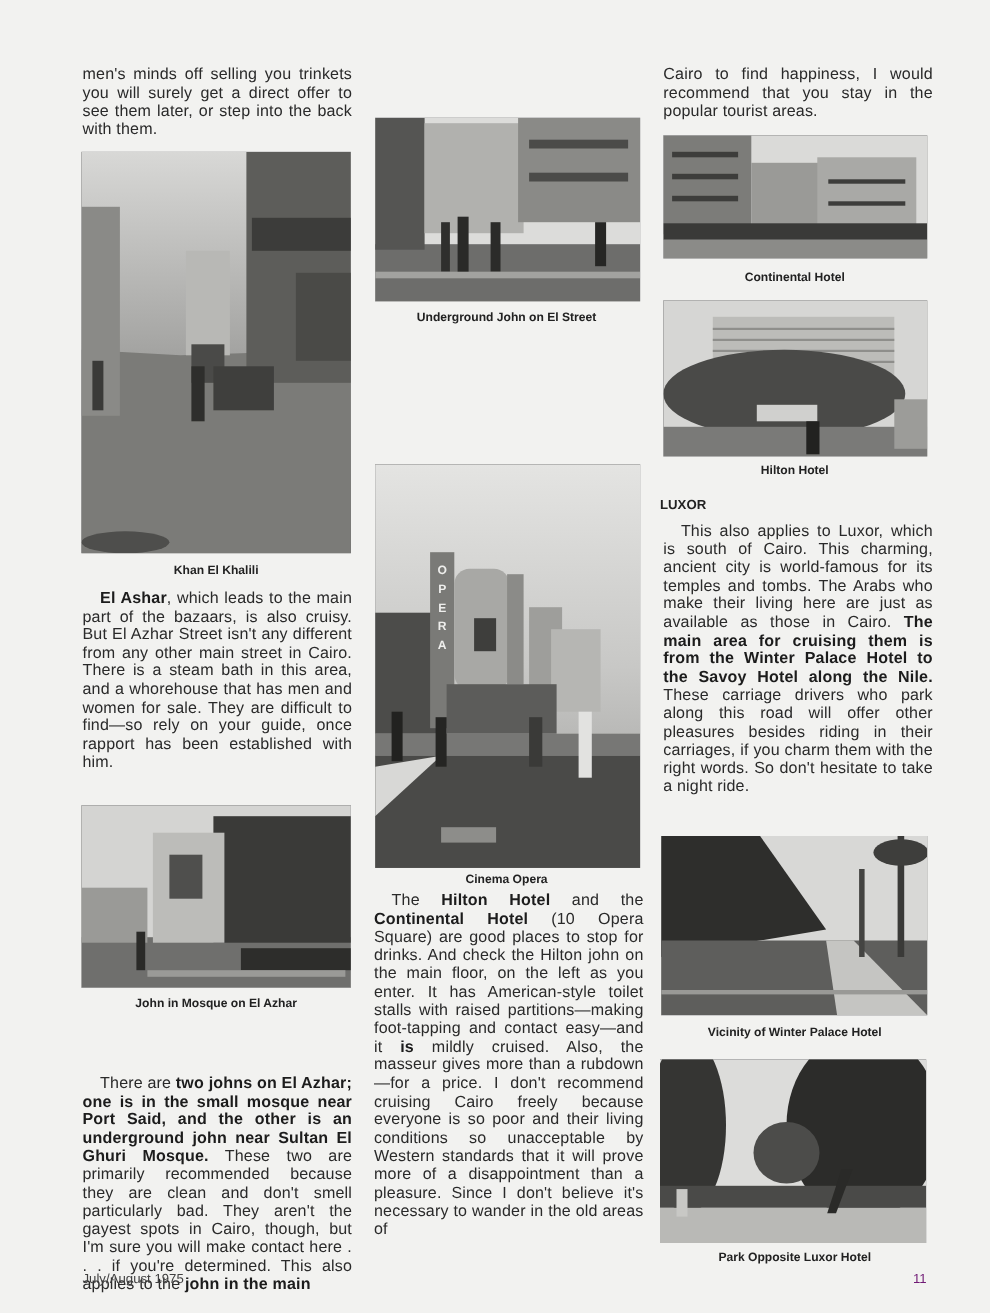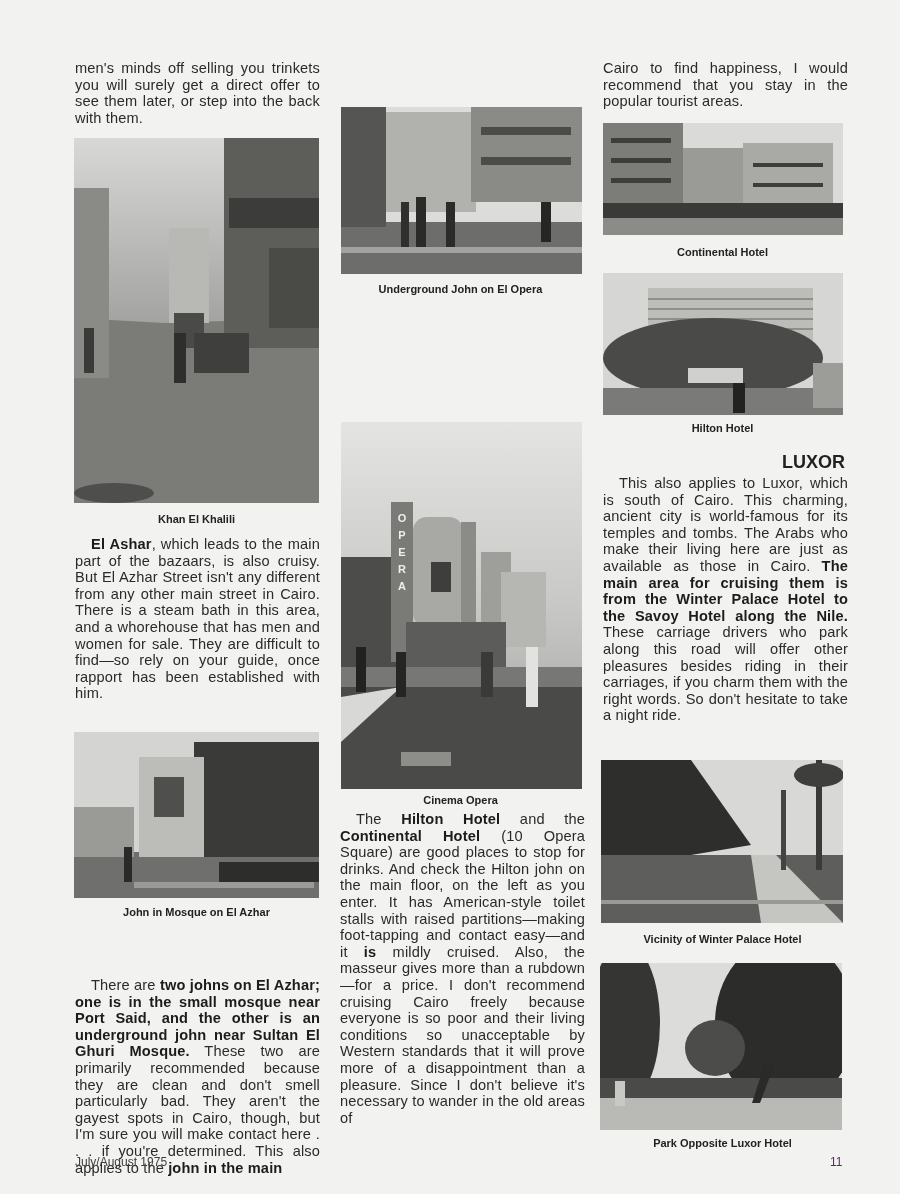--- a/index.html
+++ b/index.html
@@ -33,23 +33,23 @@
   .caption {
     position: absolute;
     font-size: 11px;
     font-weight: bold;
     text-align: center;
     width: 245px;
     color: #222;
   }
   .heading {
     position: absolute;
-    font-size: 18px;
+    font-size: 12px;
     font-weight: bold;
-    text-align: right;
+    text-align: left;
     width: 245px;
     color: #222;
   }
   .footer-left { position: absolute; left: 75px; top: 1155px; font-size: 12px; color: #404040; }
   .footer-right { position: absolute; left: 830px; top: 1155px; font-size: 12px; color: #701a75; }
 </style>
 </head>
 <body>
 
 <div class="page">
@@ -116,21 +116,21 @@
       <rect x="130" y="0" width="111" height="95" fill="#8a8a87"></rect>
       <rect x="140" y="20" width="90" height="8" fill="#4b4b49"></rect>
       <rect x="140" y="50" width="90" height="8" fill="#4b4b49"></rect>
       <rect x="60" y="95" width="8" height="45" fill="#2f2f2d"></rect>
       <rect x="75" y="90" width="10" height="55" fill="#2a2a28"></rect>
       <rect x="105" y="95" width="9" height="45" fill="#2b2b29"></rect>
       <rect x="200" y="95" width="10" height="40" fill="#262624"></rect>
       <rect x="0" y="140" width="241" height="6" fill="#a2a29f"></rect>
     </svg>
   </div>
-  <div class="caption" style="left:338px; top:283px;">Underground John on El Opera</div>
+  <div class="caption" style="left:338px; top:283px;">Underground John on El Street</div>
 
 
   <div class="photo" style="left:341px; top:422px; width:241px; height:367px;">
     <svg viewBox="0 0 241 367" preserveAspectRatio="none">
       <defs>
         <linearGradient id="g2" x1="0" y1="0" x2="0" y2="1">
           <stop offset="0" stop-color="#e4e4e2"></stop>
             <stop offset="0.5" stop-color="#c8c8c6"></stop>
             <stop offset="1" stop-color="#9c9c9a"></stop>
         </linearGradient>

